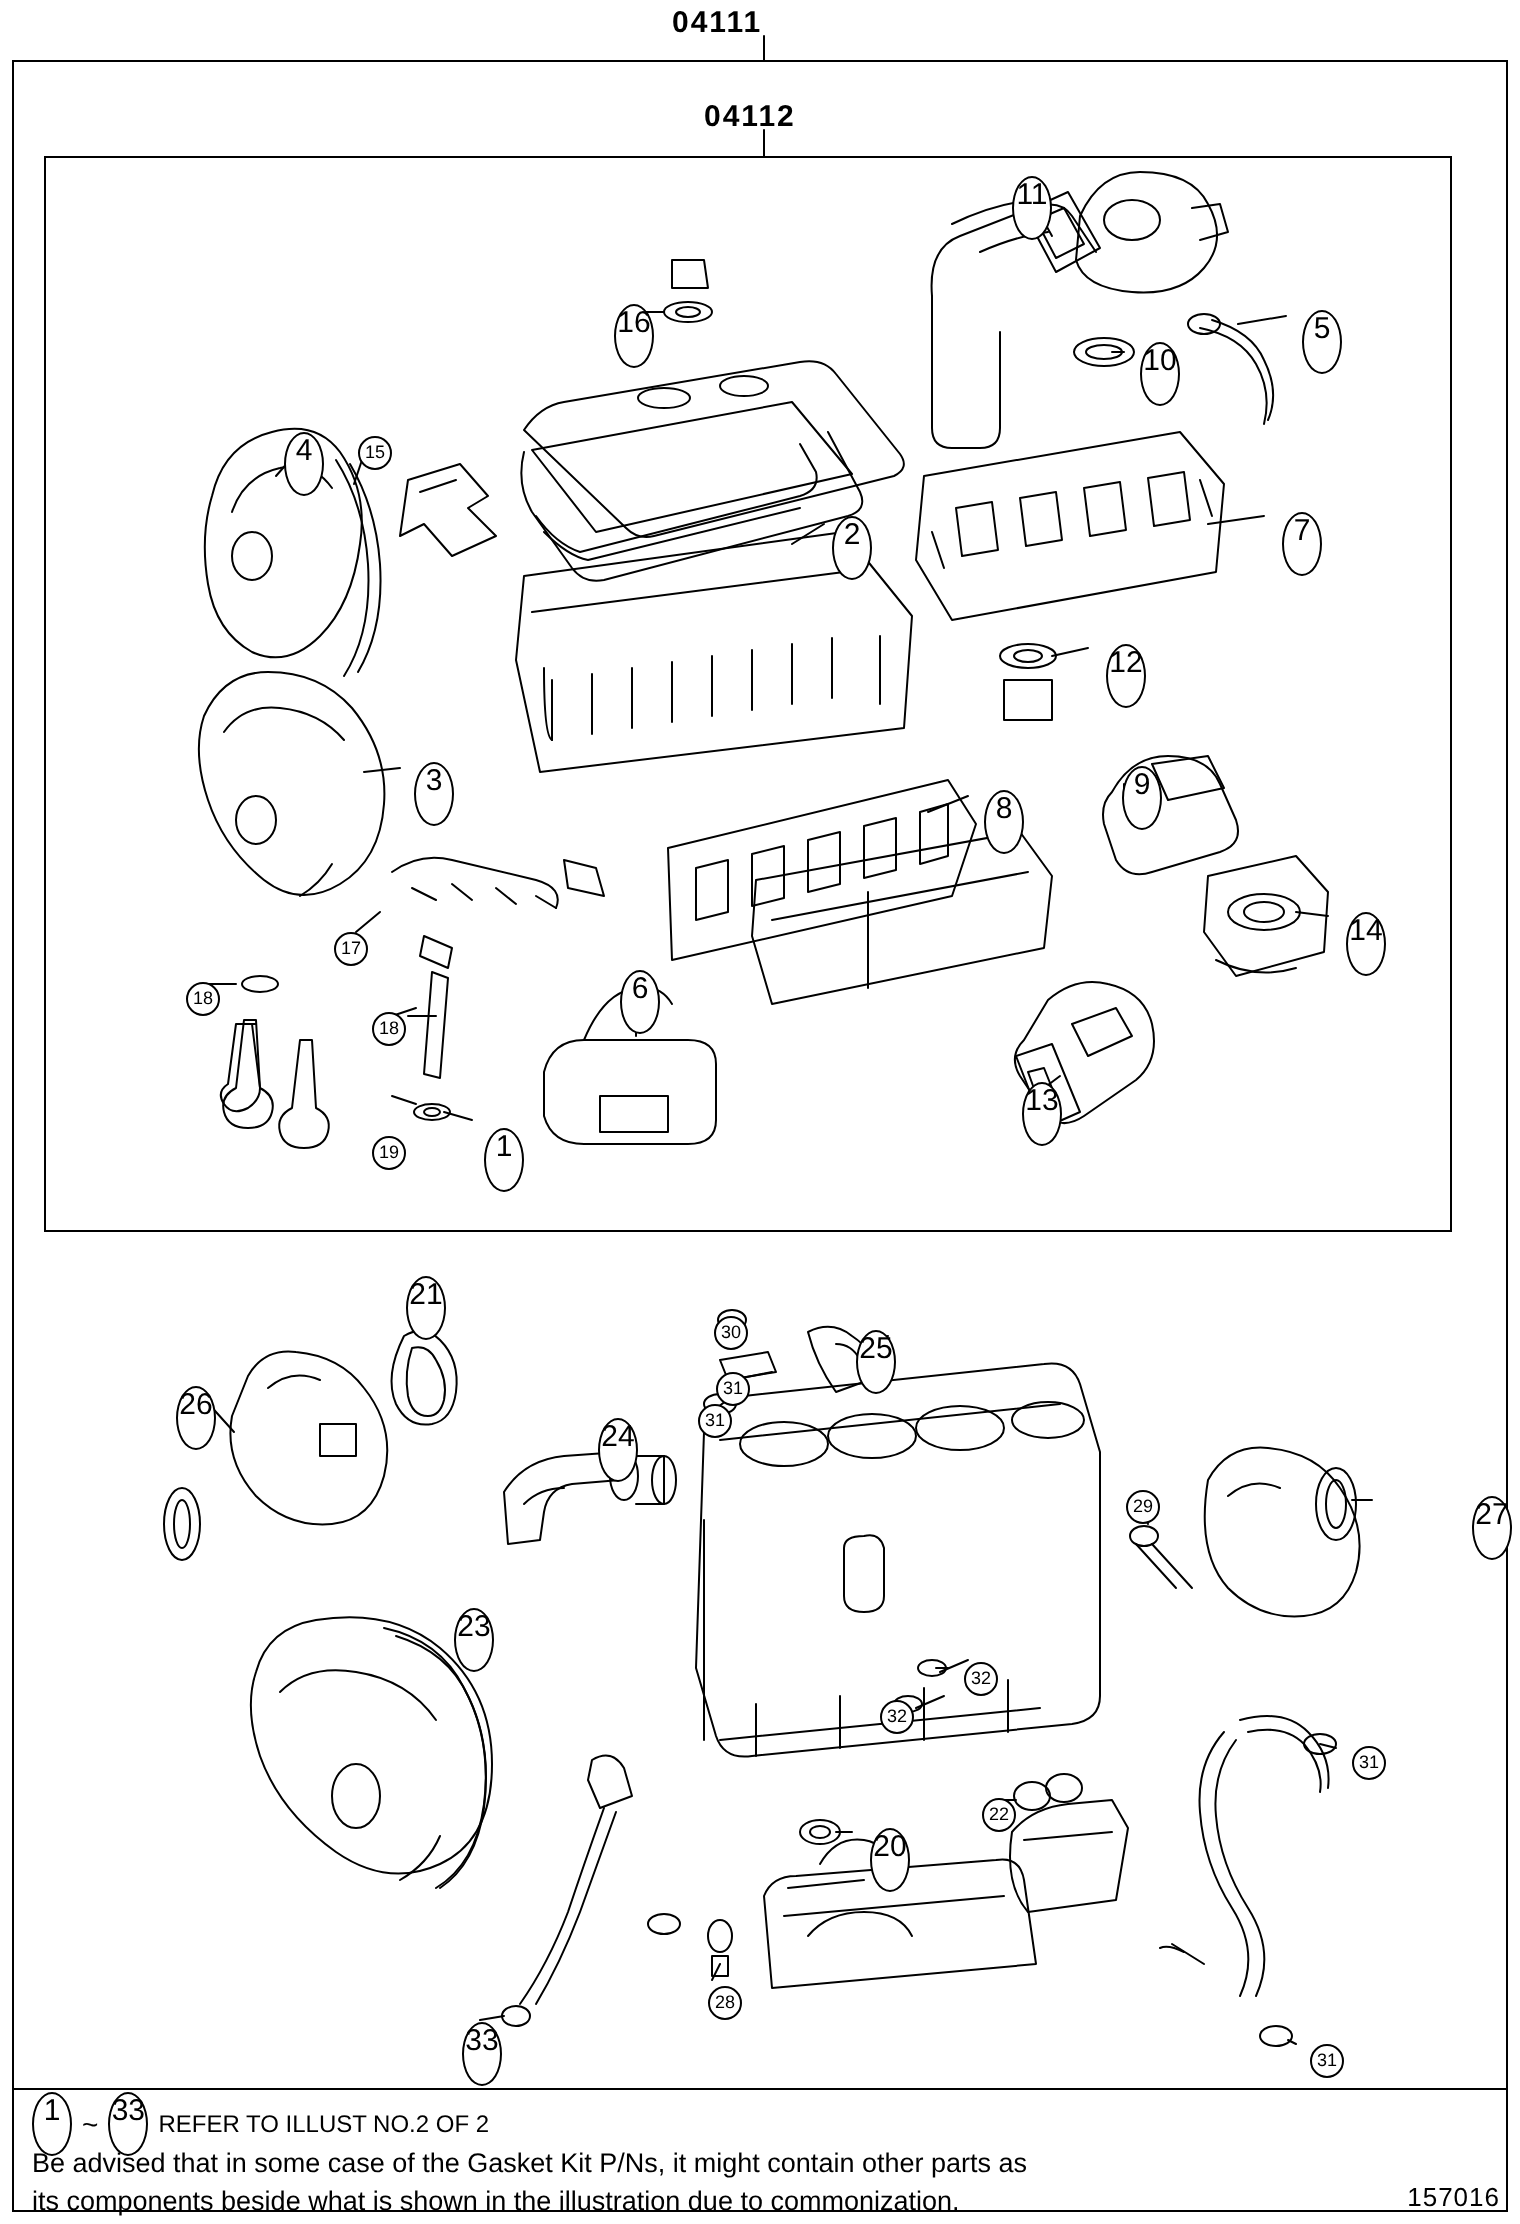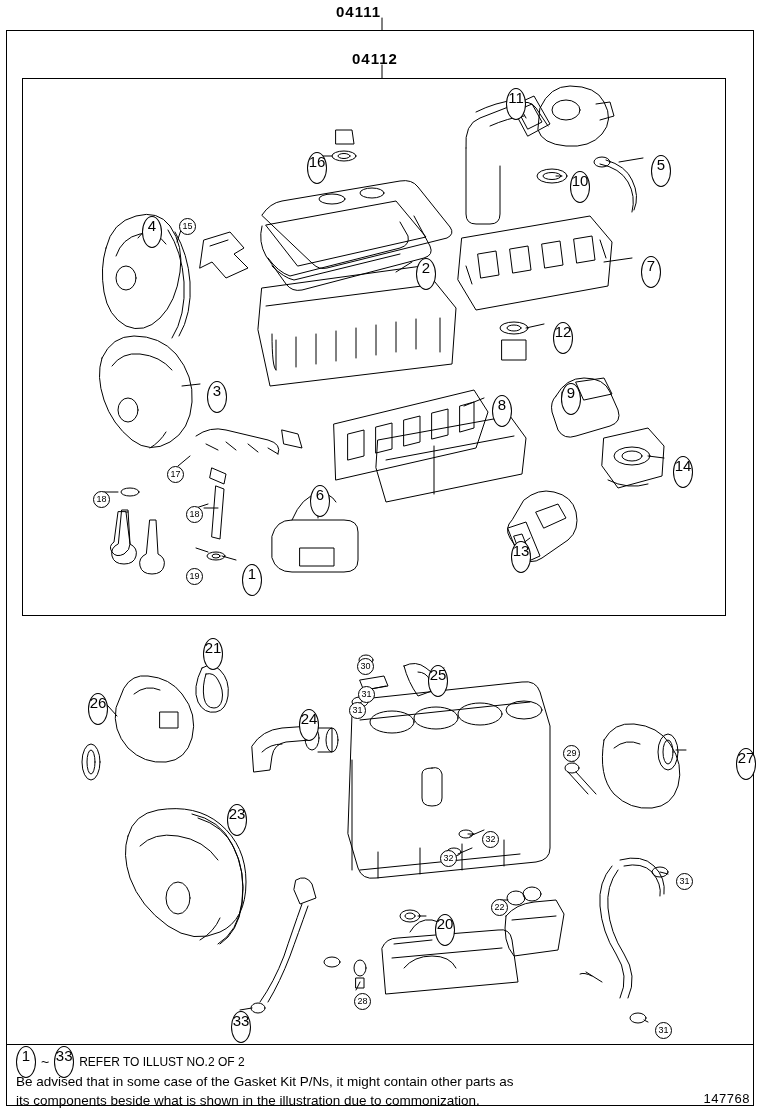--- a/index.html
+++ b/index.html
@@ -308,15 +308,15 @@
   <div style="position:absolute;left:16px;top:1046px;display:flex;align-items:center;gap:5px;">
     <span class="callout" style="position:relative;left:0;top:0;">1</span>
     <span style="font-size:14px;">~</span>
     <span class="callout" style="position:relative;left:0;top:0;">33</span>
     <span style="font-size:12px;">REFER TO ILLUST NO.2 OF 2</span>
   </div>
 
   <div class="note" style="top:1072px;">Be advised that in some case of the Gasket Kit P/Ns,  it might contain other parts as</div>
   <div class="note" style="top:1091px;">its components beside what is shown in the illustration due to commonization.</div>
 
-  <div class="partno">147768</div>
+  <div class="partno">157016</div>
 
 </div>
 
 </body></html>

